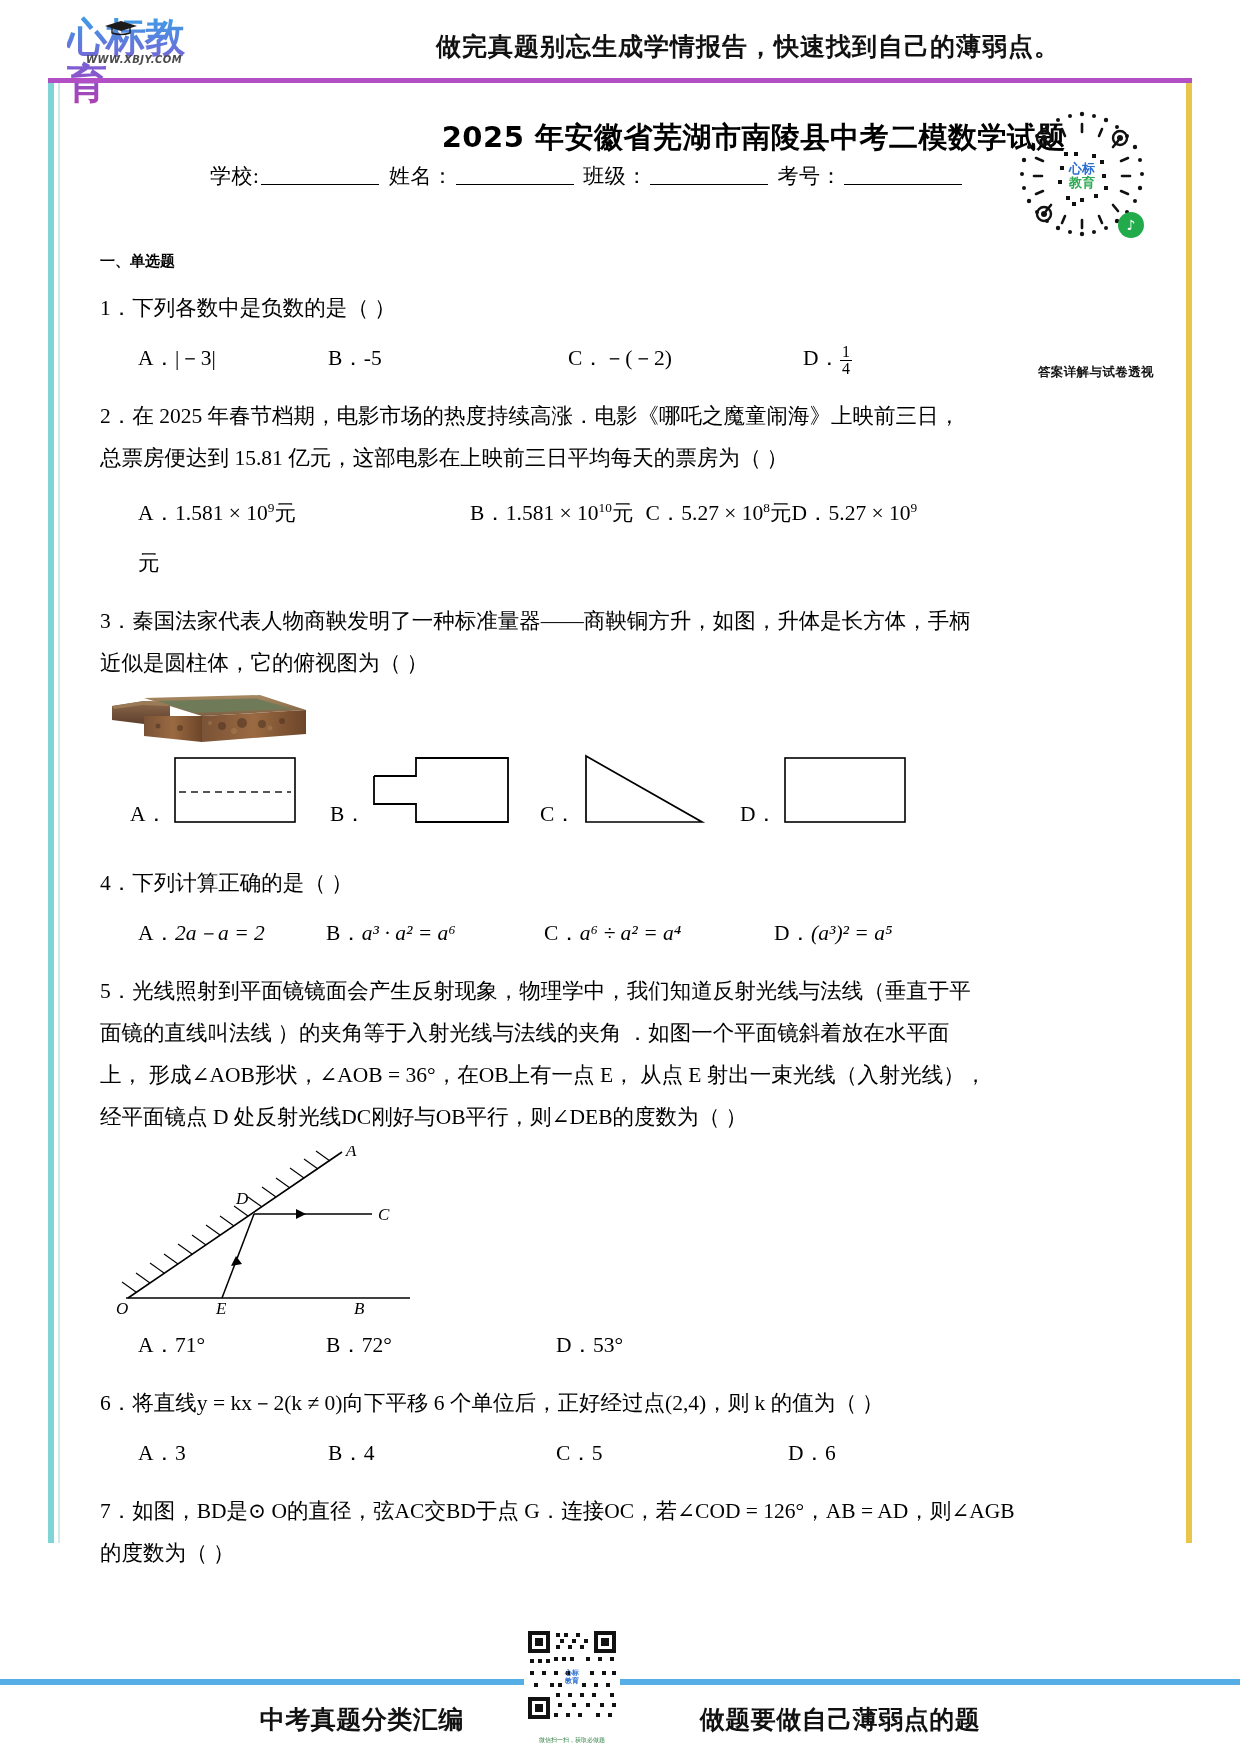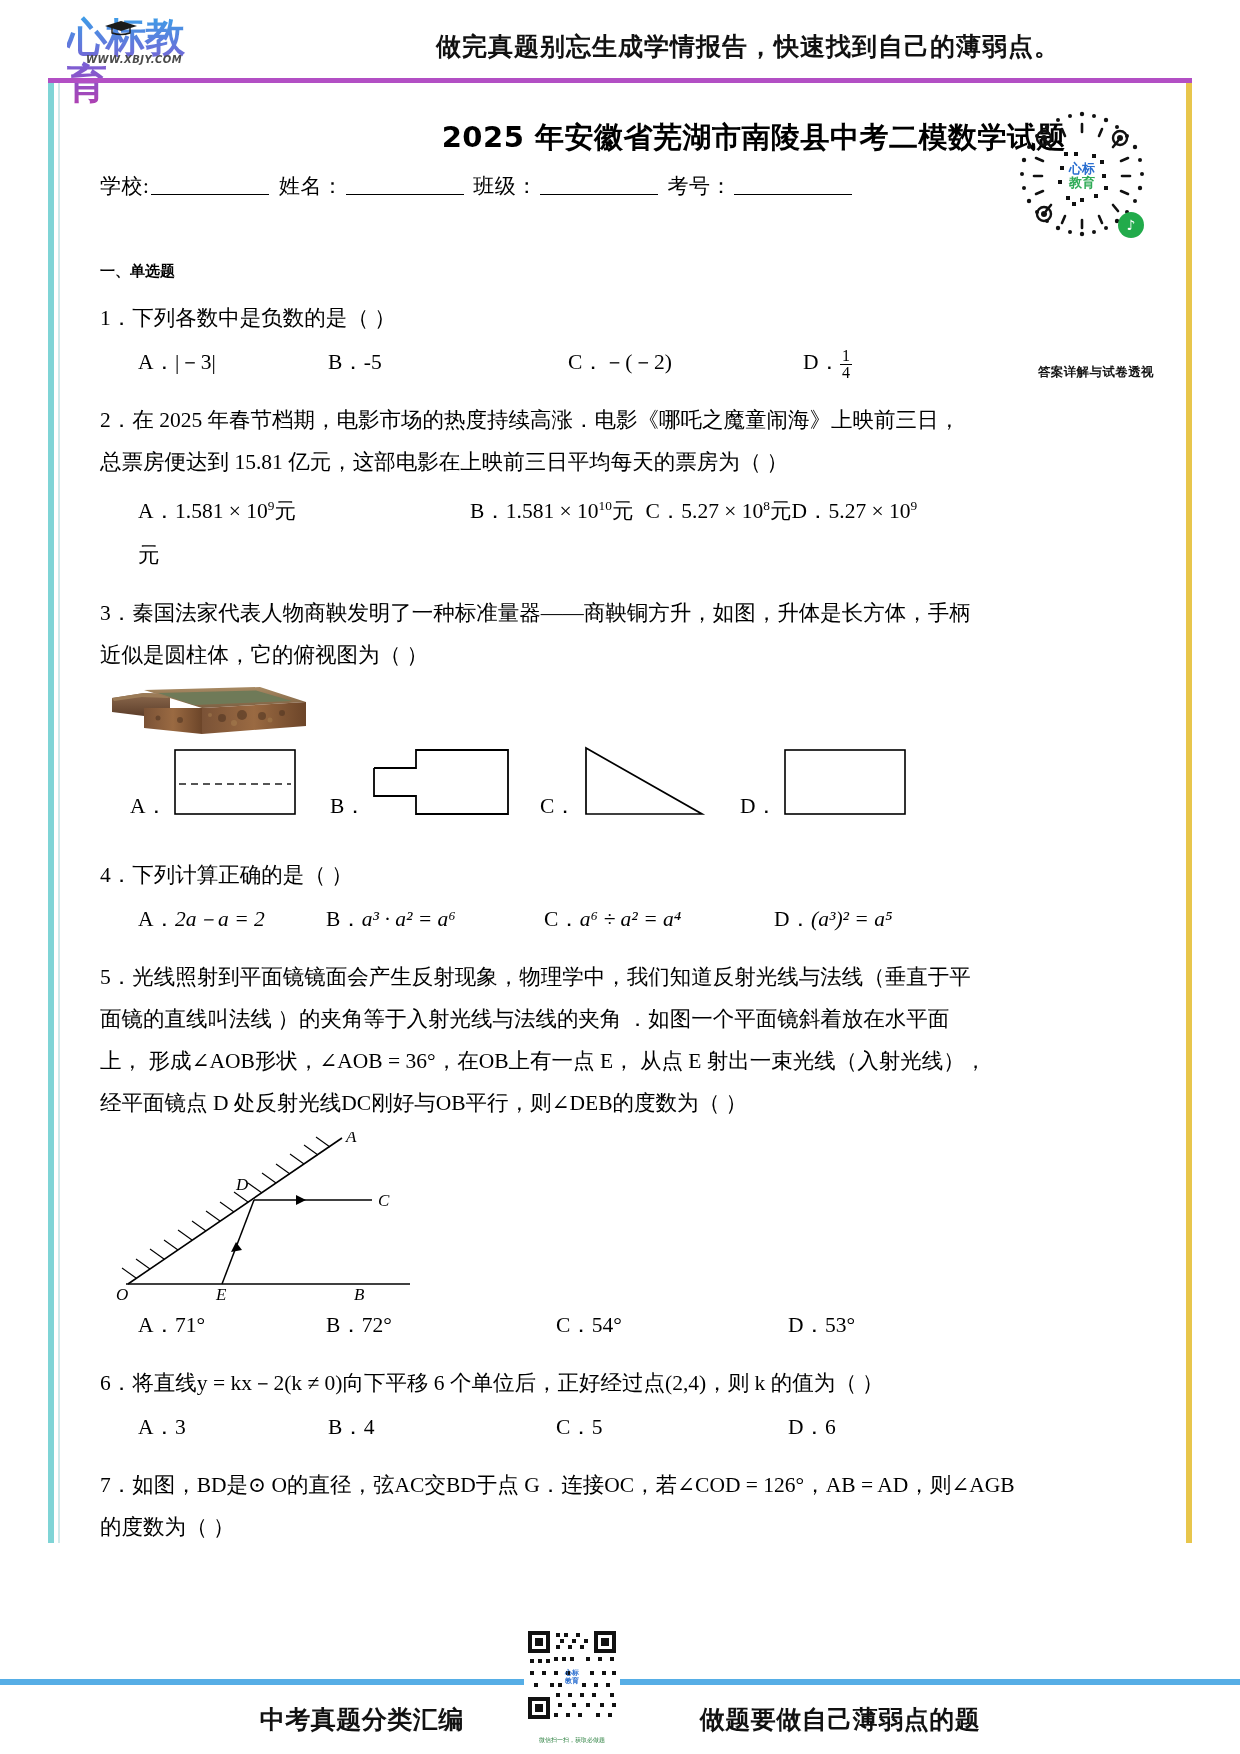--- a/index.html
+++ b/index.html
@@ -75,23 +75,23 @@
   #doc-title {
     text-align:right;
     font-family:"DejaVu Sans", sans-serif;
     font-weight:900;
     font-size:29px;
     letter-spacing:0.5px;
     margin: 18px 0 0 0;
     padding-right: 80px;
   }
   #student-fields {
-    text-align:left;
+    text-align:center;
     font-size:21px;
-    margin-top: 14px;
+    margin-top: 4px;
     padding-right: 70px;
     letter-spacing:0.5px;
     white-space:nowrap;
   }
   #student-fields .blank {
     display:inline-block;
     border-bottom:1.5px solid #000;
     width:118px; height:1px;
     margin: 0 4px -2px 2px;
   }
@@ -138,21 +138,21 @@
 
   .frac {
     display:inline-block; vertical-align:-0.55em;
     text-align:center; font-size:16px; line-height:16px;
   }
   .frac .num { display:block; border-bottom:1.3px solid #000; padding:0 2px; }
   .frac .den { display:block; padding:0 2px; }
   sup.exp { font-size:0.62em; vertical-align: super; }
 
   
-  .optrow { display:flex; padding-left:38px; margin-top:2px; }
+  .optrow { display:flex; padding-left:38px; margin-top:8px; }
   .optrow > .opt { }
 
   
   #q3-photo {
     margin: 6px 0 0 10px;
     width:198px; height:58px;
     position:relative;
   }
   #q3-shapes {
     position:relative; height:82px; margin-top:6px; padding-left:30px;
@@ -501,23 +501,20 @@
         <text x="244" y="168" font-family="Liberation Serif, serif" font-size="17" font-style="italic">B</text>
       </svg>
     </div>
 
     <div class="optrow">
       <span class="opt" style="width:188px">
         <span>A．</span><span>71°</span>
       </span>
       <span class="opt" style="width:230px">
         <span>B．</span><span>72°</span>
-      </span>
-      <span class="opt" style="width:232px">
-        <span>C．</span><span>54°</span>
       </span>
       <span class="opt">
         <span>D．</span><span>53°</span>
       </span>
     </div>
   </div>
 
   <div class="q">
     <div class="stem">
       <span>6．</span><span>将直线y = kx－2(k ≠ 0)向下平移 6 个单位后，正好经过点(2,4)，则 k 的值为（ ）</span>

